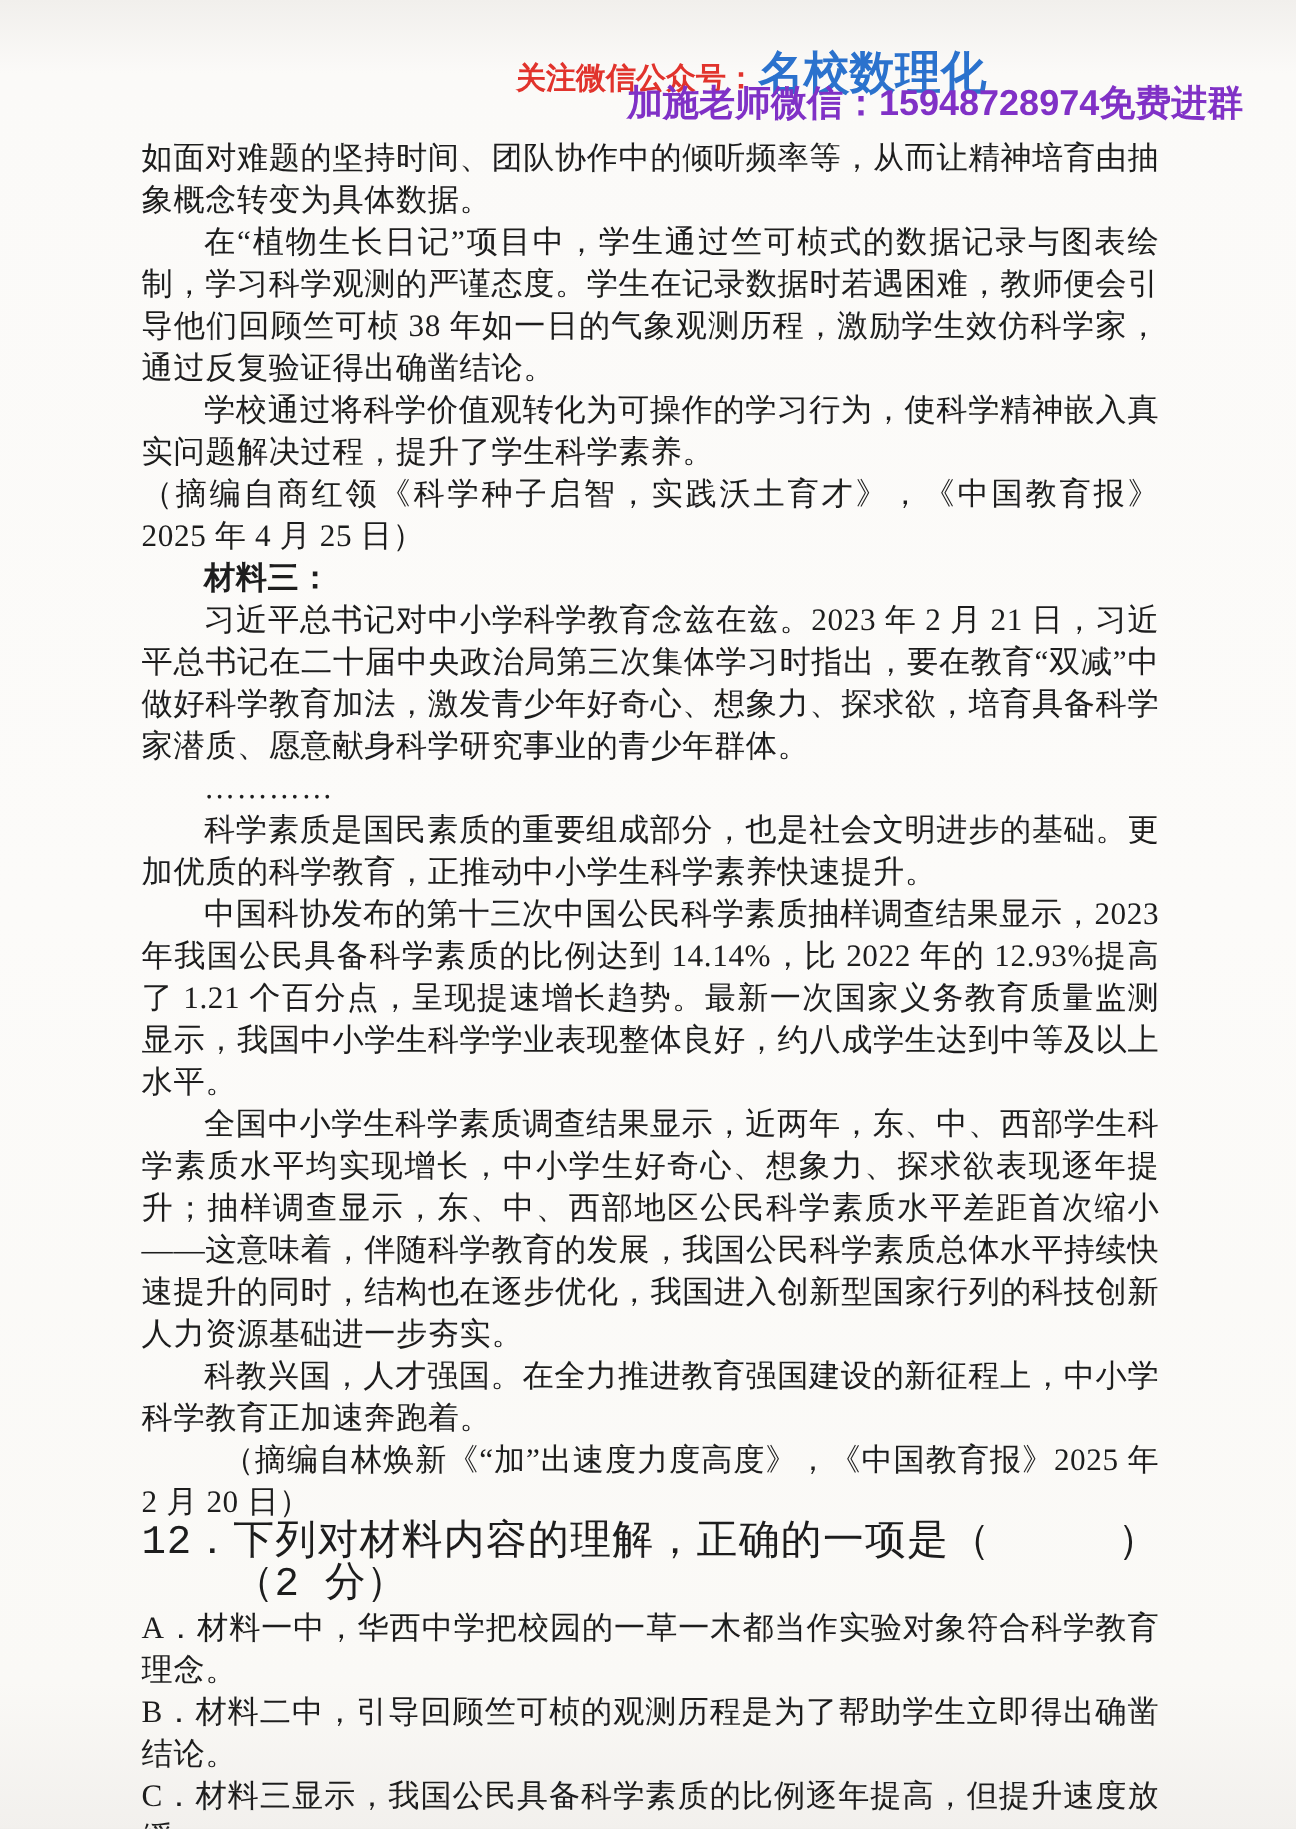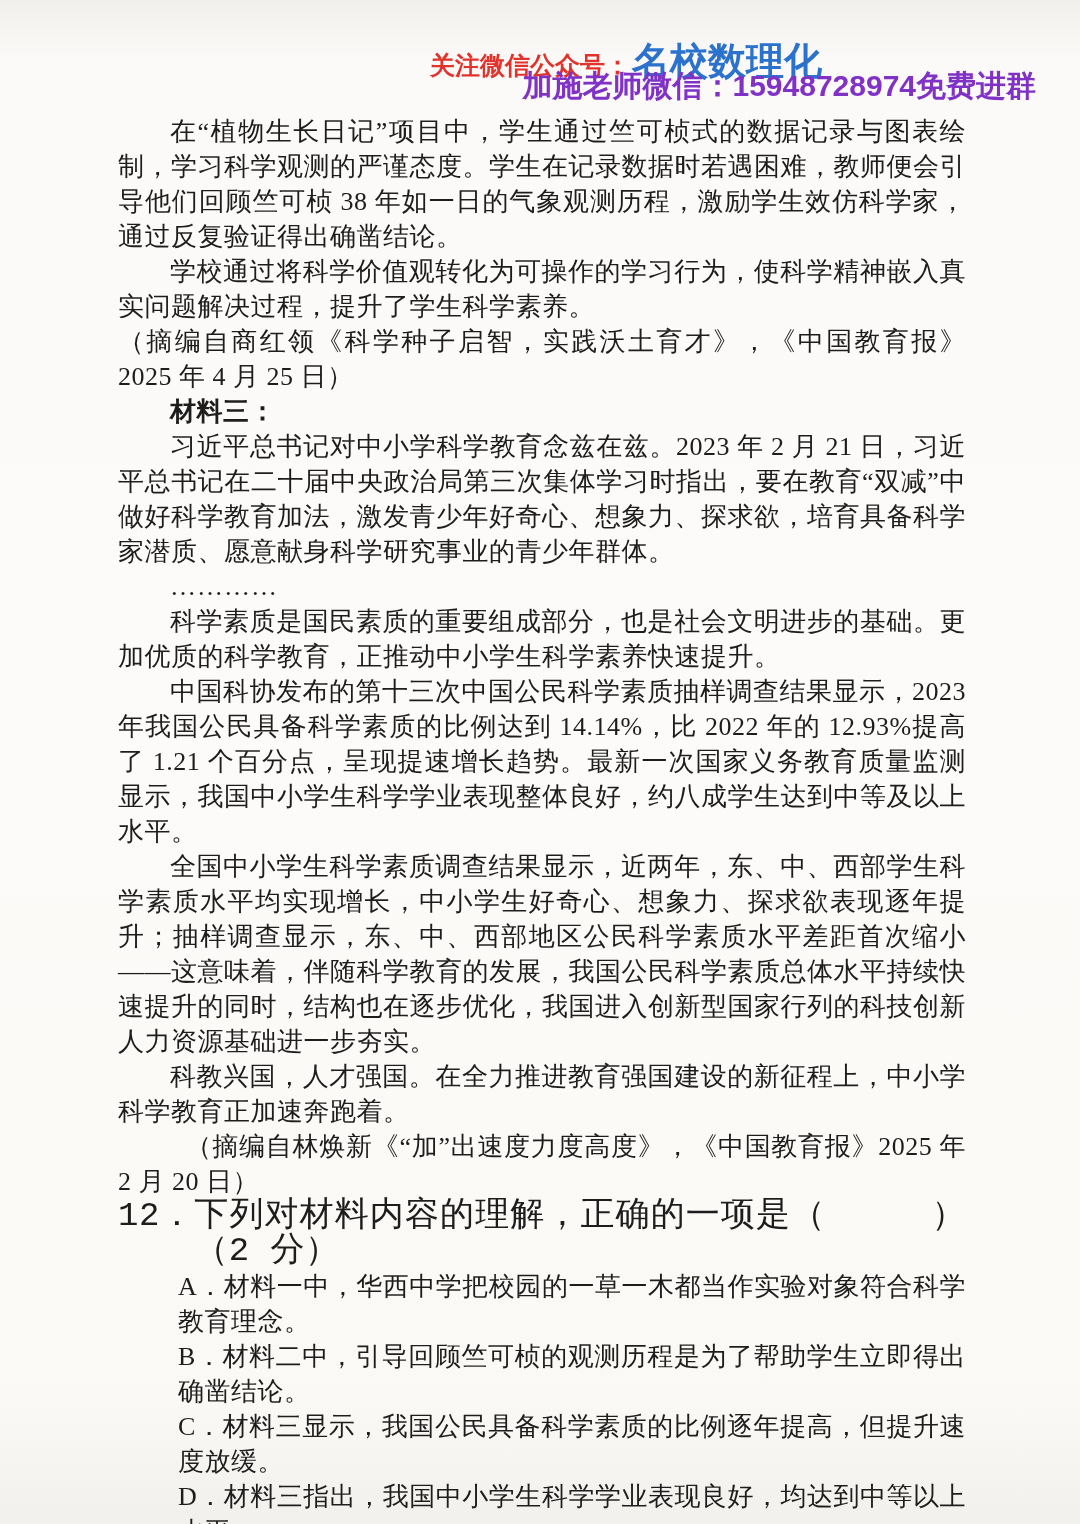--- a/index.html
+++ b/index.html
@@ -79,21 +79,20 @@
   }
   .question .qnum {
     flex: 0 0 60px;
     white-space: nowrap;
   }
   .question .qtext {
     flex: 1;
     text-align: justify;
   }
   .option {
-    margin-left: 60px;
     font-size: 26px;
     line-height: 35px;
     letter-spacing: 0.5px;
     text-align: justify;
   }
   
   .footer {
     position: absolute;
     top: 1392px;
     left: 0;
@@ -110,20 +109,21 @@
 <div class="page">
 
   <div class="promo-line1">
     <span class="promo-red">关注微信公众号：</span>
     <span class="promo-blue">名校数理化</span>
   </div>
   <div class="promo-line2">加施老师微信：15948728974免费进群</div>
 
   <main class="content">
     <div id="paragraphs">
+        <p class="para flush">如面对难题的坚持时间、团队协作中的倾听频率等，从而让精神培育由抽象概念转变为具体数据。</p>
         <p class="para indent">在“植物生长日记”项目中，学生通过竺可桢式的数据记录与图表绘制，学习科学观测的严谨态度。学生在记录数据时若遇困难，教师便会引导他们回顾竺可桢 38 年如一日的气象观测历程，激励学生效仿科学家，通过反复验证得出确凿结论。</p>
         <p class="para indent">学校通过将科学价值观转化为可操作的学习行为，使科学精神嵌入真实问题解决过程，提升了学生科学素养。</p>
         <p class="para citation">（摘编自商红领《科学种子启智，实践沃土育才》，《中国教育报》2025 年 4 月 25 日）</p>
         <p class="para indent bold">材料三：</p>
         <p class="para indent">习近平总书记对中小学科学教育念兹在兹。2023 年 2 月 21 日，习近平总书记在二十届中央政治局第三次集体学习时指出，要在教育“双减”中做好科学教育加法，激发青少年好奇心、想象力、探求欲，培育具备科学家潜质、愿意献身科学研究事业的青少年群体。</p>
         <p class="para indent dots">…………</p>
         <p class="para indent">科学素质是国民素质的重要组成部分，也是社会文明进步的基础。更加优质的科学教育，正推动中小学生科学素养快速提升。</p>
         <p class="para indent">中国科协发布的第十三次中国公民科学素质抽样调查结果显示，2023 年我国公民具备科学素质的比例达到 14.14%，比 2022 年的 12.93%提高了 1.21 个百分点，呈现提速增长趋势。最新一次国家义务教育质量监测显示，我国中小学生科学学业表现整体良好，约八成学生达到中等及以上水平。</p>
         <p class="para indent">全国中小学生科学素质调查结果显示，近两年，东、中、西部学生科学素质水平均实现增长，中小学生好奇心、想象力、探求欲表现逐年提升；抽样调查显示，东、中、西部地区公民科学素质水平差距首次缩小——这意味着，伴随科学教育的发展，我国公民科学素质总体水平持续快速提升的同时，结构也在逐步优化，我国进入创新型国家行列的科技创新人力资源基础进一步夯实。</p>
         <p class="para indent">科教兴国，人才强国。在全力推进教育强国建设的新征程上，中小学科学教育正加速奔跑着。</p>

